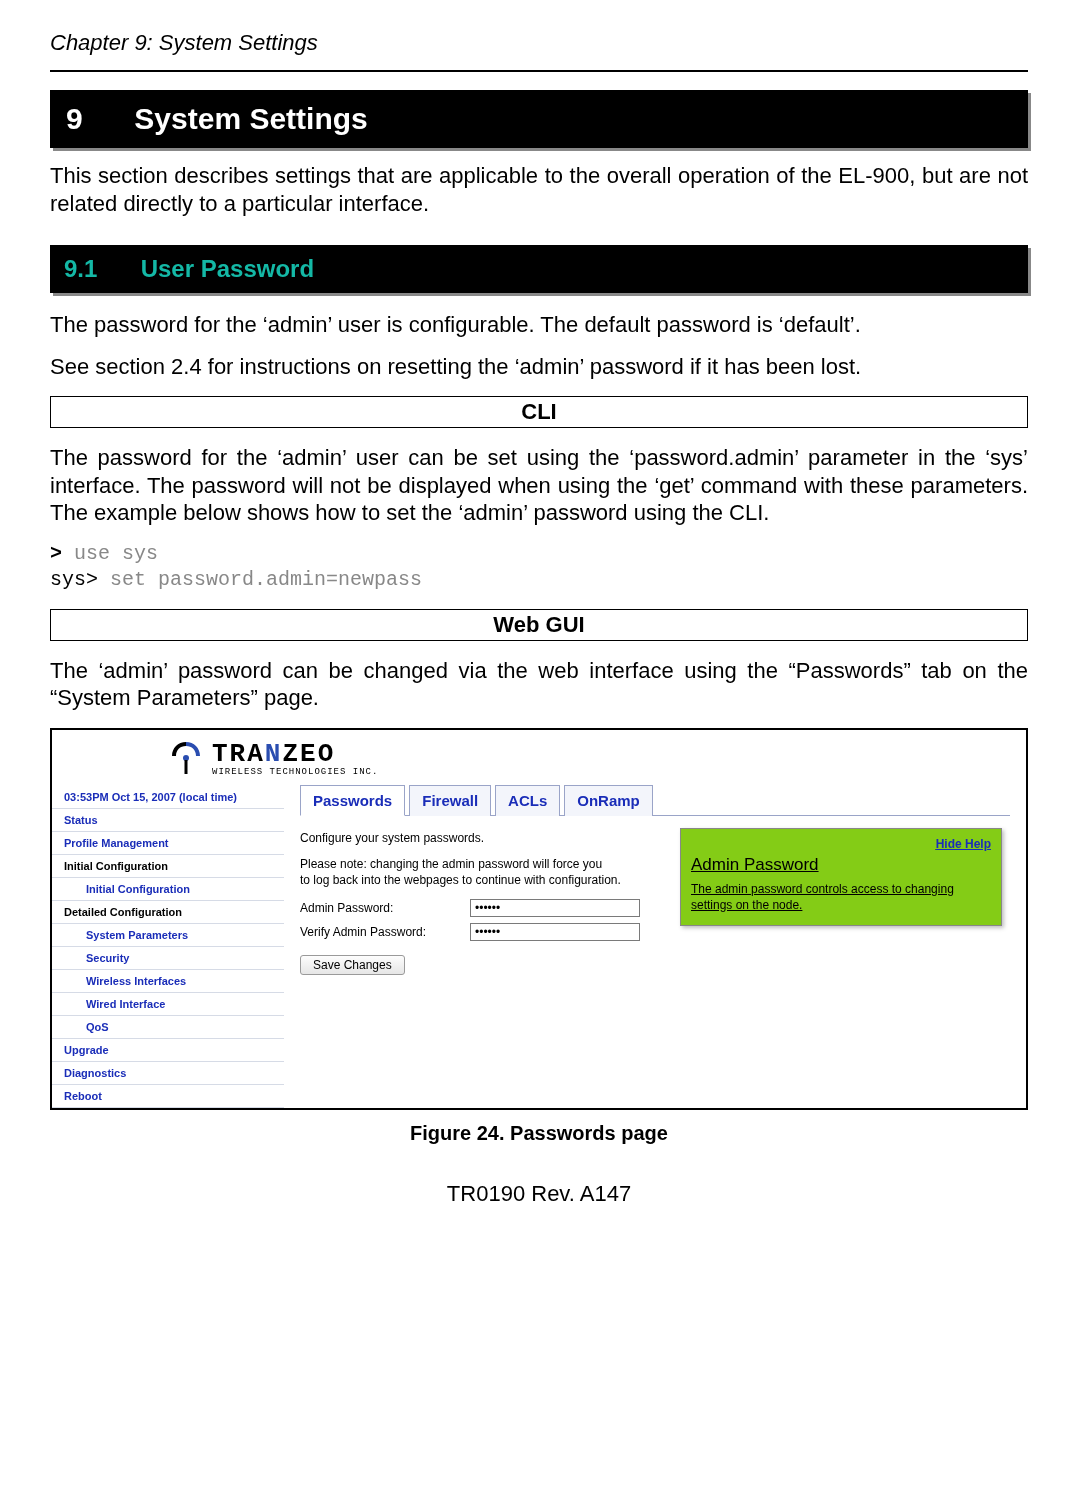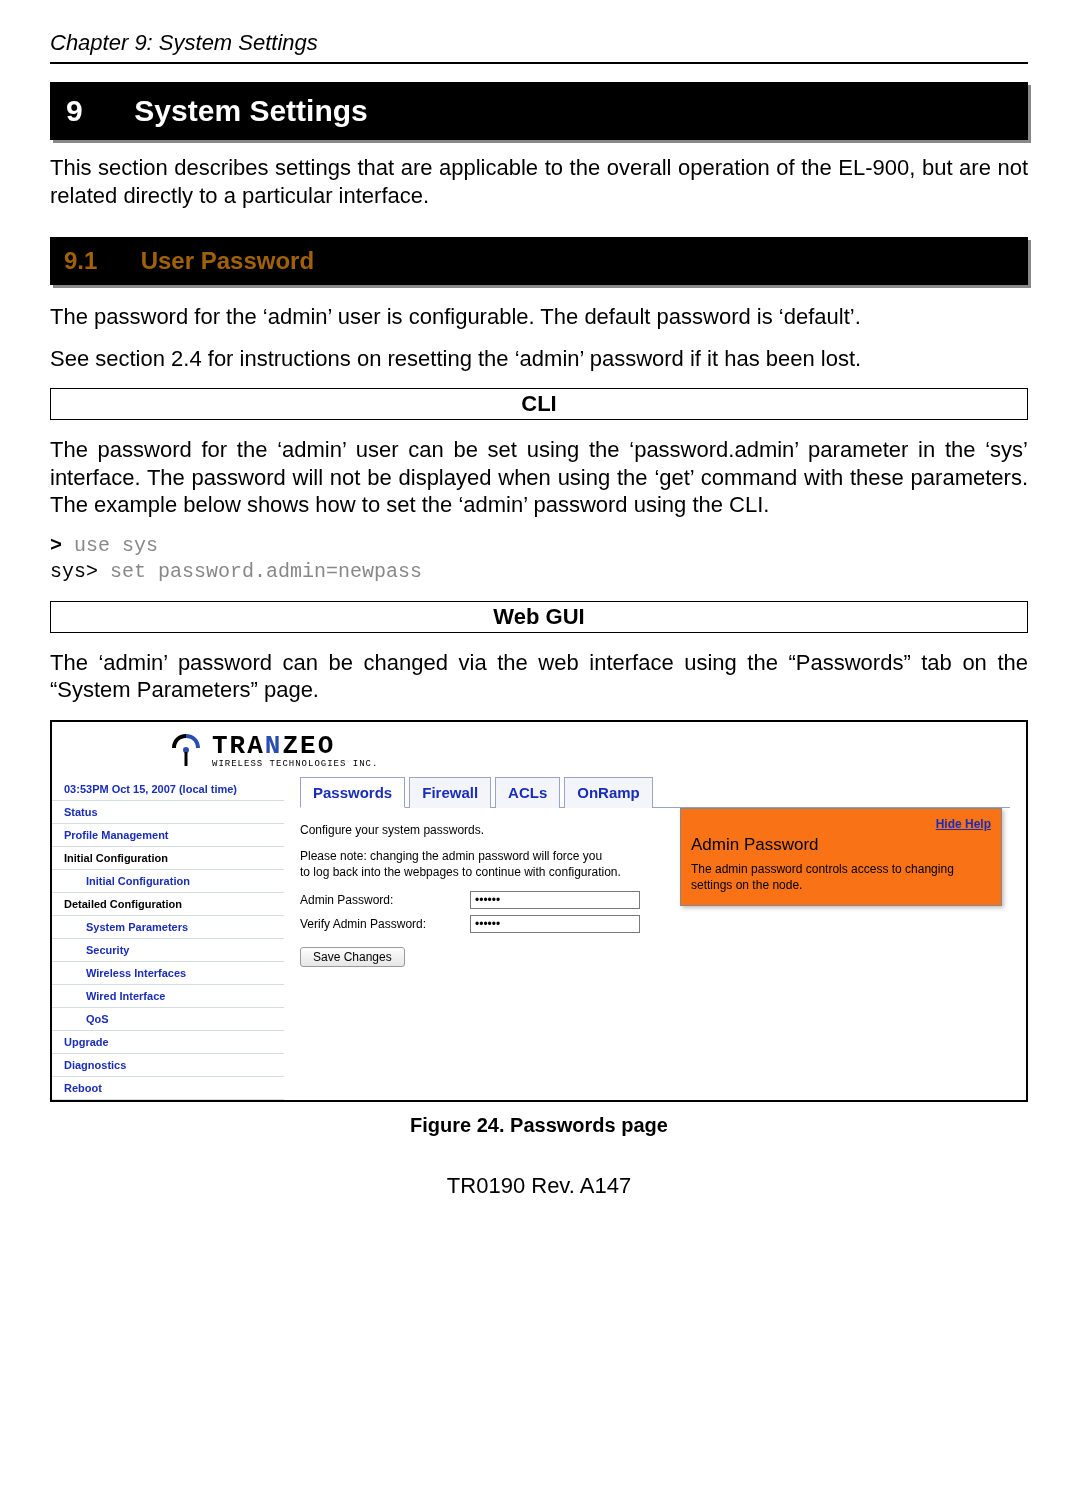--- a/index.html
+++ b/index.html
@@ -11,36 +11,36 @@
     width: 1078px;
   }
   .page {
     padding: 30px 50px 20px 50px;
     box-sizing: border-box;
   }
   .running-header {
     font-style: italic;
     font-size: 22px;
     border-bottom: 2px solid #000;
-    padding-bottom: 6px;
+    padding-bottom: 14px;
     margin-bottom: 18px;
   }
   .h1-bar {
     background: #000;
     color: #fff;
     font-weight: bold;
     font-size: 30px;
     padding: 10px 14px;
     border: 2px solid #000;
     box-shadow: 3px 3px 0 #888;
   }
   .h1-bar .num { display: inline-block; width: 60px; }
   .h2-bar {
     background: #000;
-    color: #a16207;
+    color: #14b8a6;
     font-weight: bold;
     font-size: 24px;
     padding: 8px 12px;
     border: 2px solid #000;
     box-shadow: 3px 3px 0 #888;
     margin: 28px 0 18px 0;
   }
   .h2-bar .num { display: inline-block; width: 70px; }
   .body-text {
     font-size: 22px;
@@ -172,28 +172,29 @@
     margin-top: 14px;
     font-size: 12px;
     padding: 2px 12px;
     background: linear-gradient(#fdfdfd, #e6e6e6);
     border: 1px solid #9a9a9a;
     border-radius: 3px;
     cursor: pointer;
   }
   .help-box {
     position: absolute;
-    top: 32px;
+    top: 44px;
     right: 24px;
     width: 300px;
     border: 1px solid #888;
     box-shadow: 2px 2px 4px rgba(0,0,0,.25);
     padding: 8px 10px 12px 10px;
-    background: #f97316;
-    font-size: 12px;
+    background: #84cc16;
+    font-size: 12px;
+    text-decoration: underline;
   }
   .help-box .hide {
     text-align: right;
     color: #1a2db8;
     text-decoration: underline;
     font-weight: bold;
     font-size: 12px;
     cursor: pointer;
   }
   .help-box .title {

